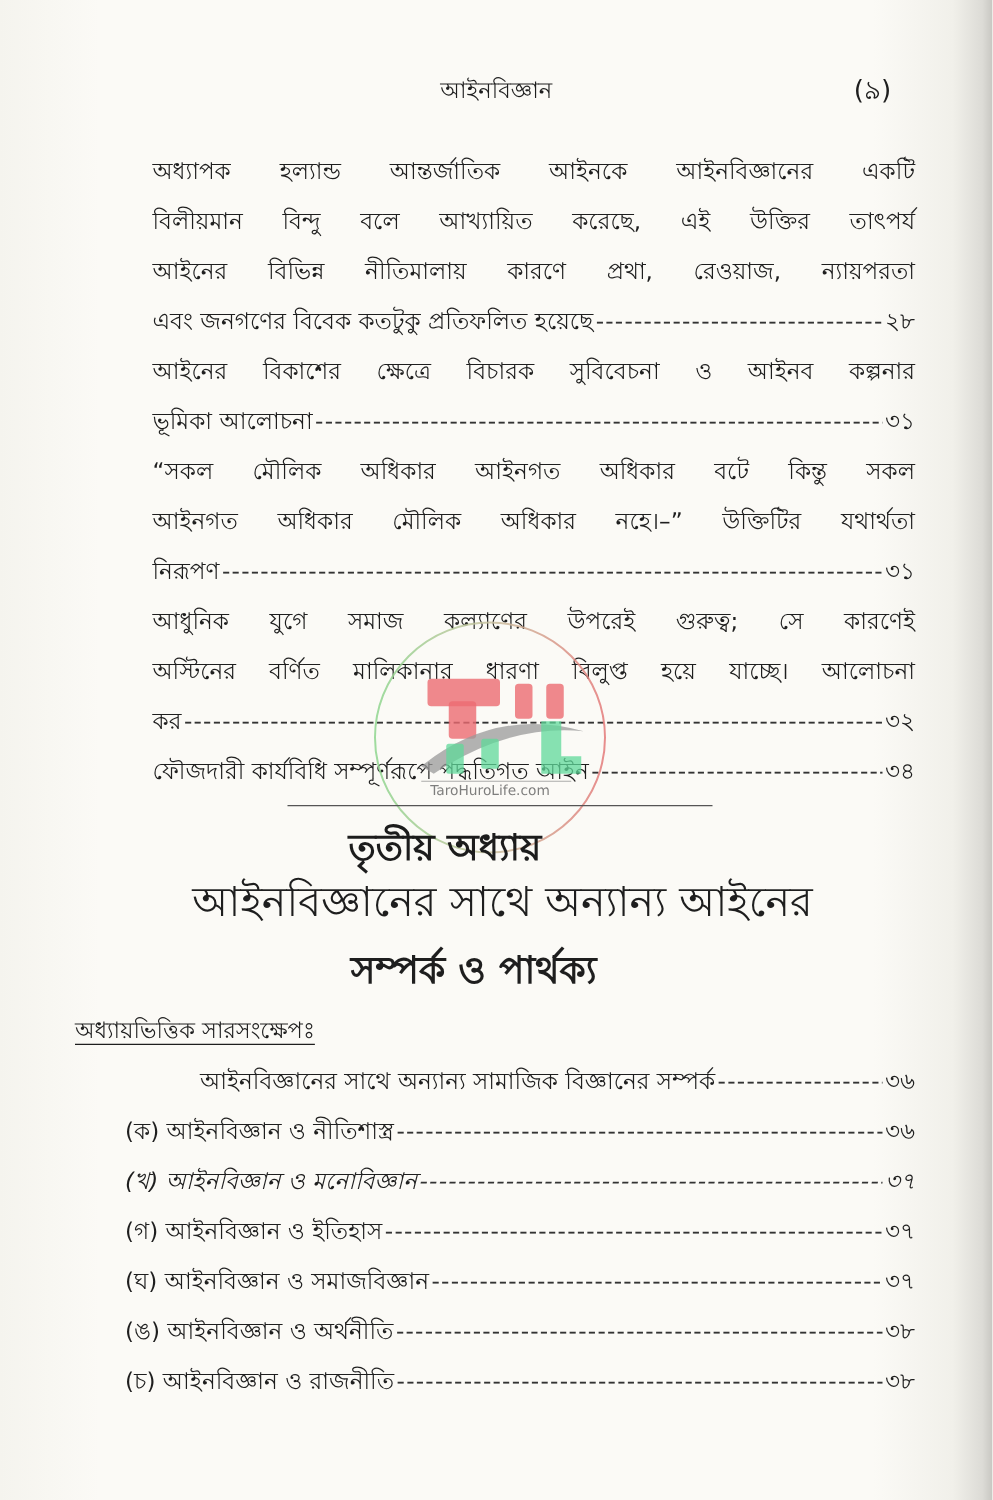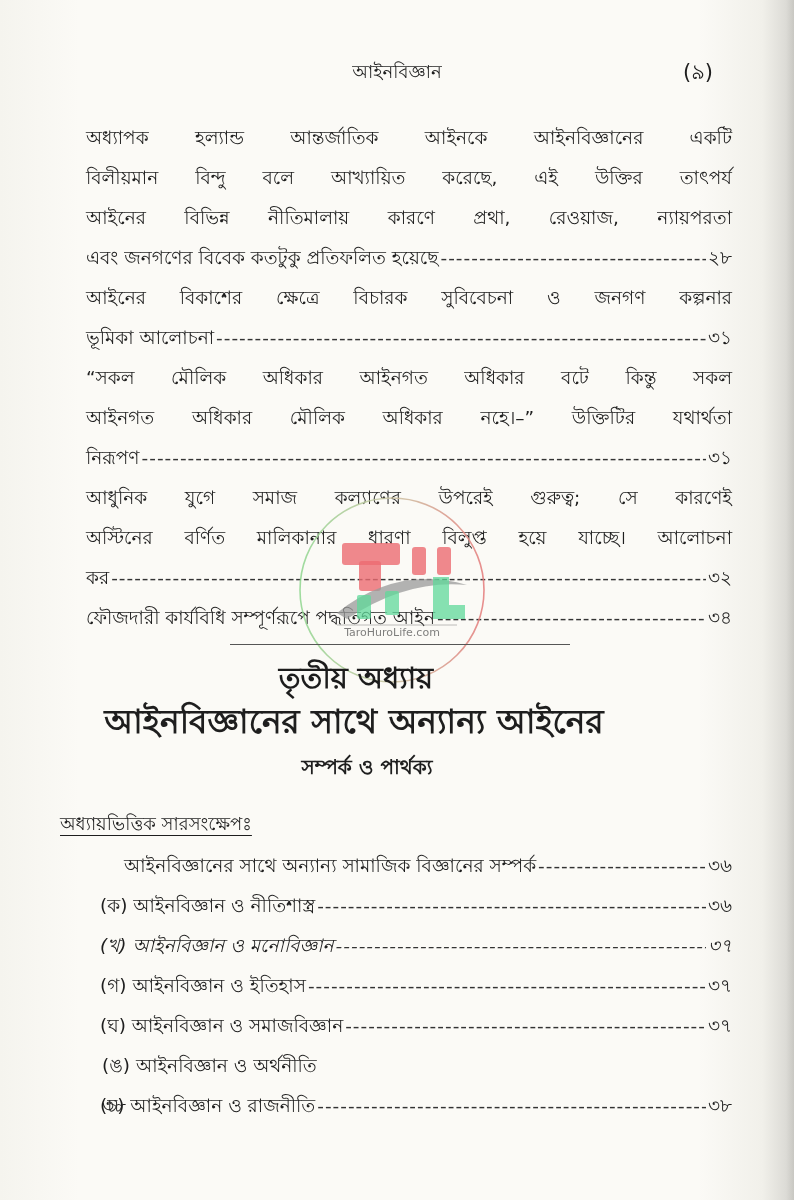--- a/index.html
+++ b/index.html
@@ -46,20 +46,21 @@
       width: 646px;
     }
     .toc-line {
       position: relative;
       height: 40px;
       line-height: 40px;
       font-size: 18.5px;
       white-space: nowrap;
       display: flex;
       align-items: baseline;
+      margin-left: 36px;
     }
     .toc-line.justify {
       text-align: justify;
       text-align-last: justify;
       display: block;
     }
     .toc-line .lbl { flex: 0 0 auto; }
     .toc-line .leader {
       flex: 1 1 auto;
       overflow: hidden;
@@ -86,28 +87,29 @@
       top: 644px;
       left: 230px; width: 340px;
       border-top: 1px solid #555;
     }
     .chapter-title-1 {
       position: absolute;
       top: 696px;
       left: 0; width: 708px;
       text-align: center;
       font-size: 33px;
-      font-weight: bold;
+      font-weight: normal;
+      padding-left: 48px;
     }
     .chapter-title-2 {
       position: absolute;
       top: 752px;
-      left: 0; width: 734px;
-      text-align: center;
-      font-size: 20px;
+      left: 12px; width: 734px;
+      text-align: center;
+      font-size: 30px;
       font-weight: bold;
     }
     .summary-heading {
       position: absolute;
       top: 810px;
       left: 60px;
       font-size: 18px;
       text-decoration: underline;
       text-underline-offset: 5px;
     }
@@ -151,21 +153,21 @@
     <div>
       <div class="toc-line justify">আইনের বিভিন্ন নীতিমালায় কারণে প্রথা, রেওয়াজ, ন্যায়পরতা</div>
       <div class="toc-line">
         <span class="lbl">এবং জনগণের বিবেক কতটুকু প্রতিফলিত হয়েছে</span>
         <span class="leader"></span>
         <span class="pg">২৮</span>
       </div>
     </div>
 
     <div>
-      <div class="toc-line justify">আইনের বিকাশের ক্ষেত্রে বিচারক সুবিবেচনা ও জনগণ কল্পনার</div>
+      <div class="toc-line justify">আইনের বিকাশের ক্ষেত্রে বিচারক সুবিবেচনা ও আইনব কল্পনার</div>
       <div class="toc-line">
         <span class="lbl">ভূমিকা আলোচনা</span>
         <span class="leader"></span>
         <span class="pg">৩১</span>
       </div>
     </div>
 
     <div>
       <div class="toc-line justify">“সকল মৌলিক অধিকার আইনগত অধিকার বটে কিন্তু সকল</div>
       <div class="toc-line justify">আইনগত অধিকার মৌলিক অধিকার নহে।–” উক্তিটির যথার্থতা</div>
@@ -247,21 +249,21 @@
     <div class="toc-line" style="margin-left:-24px;align-items:flex-end;">
       <span class="lbl">(গ) আইনবিজ্ঞান ও ইতিহাস</span>
       <span class="leader"></span>
       <span class="pg">৩৭</span>
     </div>
     <div class="toc-line" style="margin-left:-24px;">
       <span class="lbl">(ঘ) আইনবিজ্ঞান ও সমাজবিজ্ঞান</span>
       <span class="leader"></span>
       <span class="pg">৩৭</span>
     </div>
-    <div class="toc-line" style="margin-left:-24px;flex-direction:column;">
+    <div class="toc-line" style="margin-left:-24px;">
       <span class="lbl">(ঙ) আইনবিজ্ঞান ও অর্থনীতি</span>
       <span class="leader"></span>
       <span class="pg">৩৮</span>
     </div>
     <div class="toc-line" style="margin-left:-24px;">
       <span class="lbl">(চ) আইনবিজ্ঞান ও রাজনীতি</span>
       <span class="leader"></span>
       <span class="pg">৩৮</span>
     </div>
   </div>

